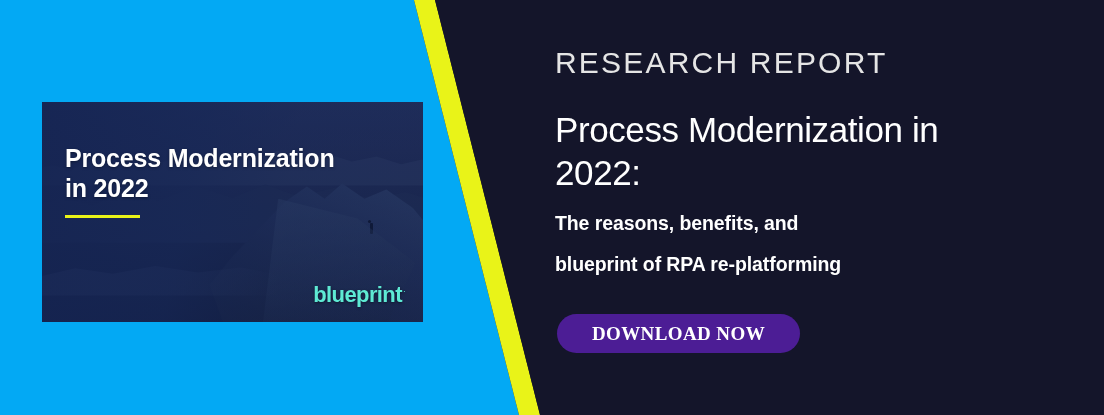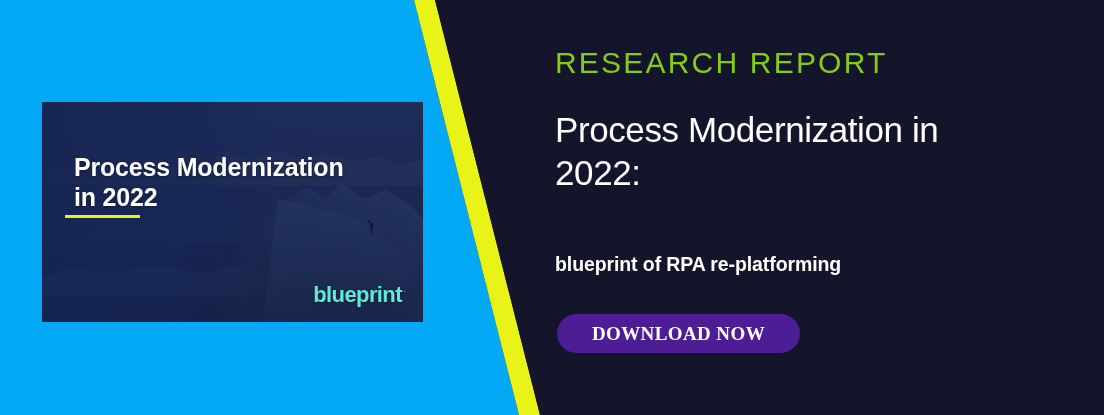--- a/index.html
+++ b/index.html
@@ -159,21 +159,21 @@
 
   .cover-body {
     position: absolute;
     inset: 0;
     padding: 0 0 0 23px;
   }
   .cover-title {
     position: absolute;
     left: 23px;
     top: 42px;
-    margin: 9px;
+    margin: 0;
     width: 290px;
     color: #ffffff;
     font-size: 25px;
     line-height: 1.18;
     font-weight: bold;
     letter-spacing: -0.2px;
     text-shadow: 0 1px 3px rgba(0,0,0,0.35);
   }
   .cover-rule {
     position: absolute;
@@ -219,21 +219,21 @@
     left: 555px;
     top: 0;
     width: 500px;
     height: 415px;
   }
   .eyebrow {
     position: absolute;
     top: 48px;
     left: 0;
     margin: 0;
-    color: #84cc16;
+    color: #e5e5e5;
     font-size: 30px;
     font-weight: 300;
     letter-spacing: 2.2px;
     line-height: 1;
   }
   .headline {
     position: absolute;
     top: 108px;
     left: 0;
     margin: 0;
@@ -301,17 +301,17 @@
     <div class="cover-body">
       <h2 class="cover-title">Process Modernization in 2022</h2>
       <div class="cover-rule"></div>
       <div class="cover-logo"><span>blueprint</span><sup>·</sup></div>
     </div>
   </div>
 
   <div class="content">
     <p class="eyebrow">RESEARCH REPORT</p>
     <h1 class="headline">Process Modernization in 2022:</h1>
-    <p class="subhead"><br><span>blueprint of RPA re-platforming</span></p>
+    <p class="subhead"><span>The reasons, benefits, and</span><br><span>blueprint of RPA re-platforming</span></p>
     <button class="cta">DOWNLOAD NOW</button>
   </div>
 
 </div>
 
 </body></html>

